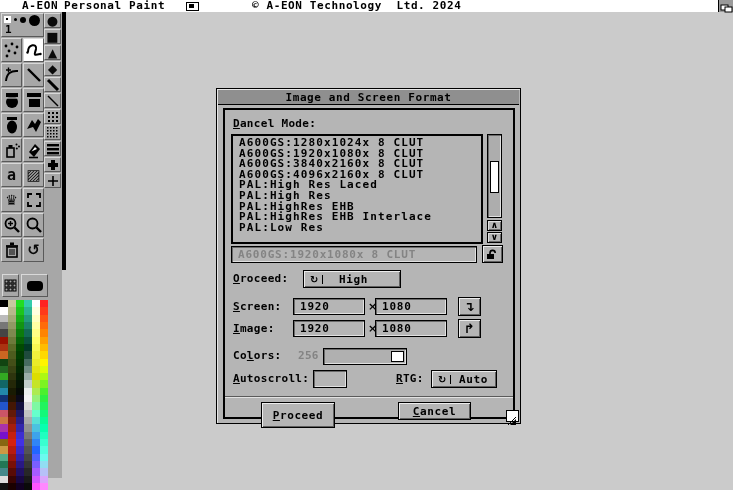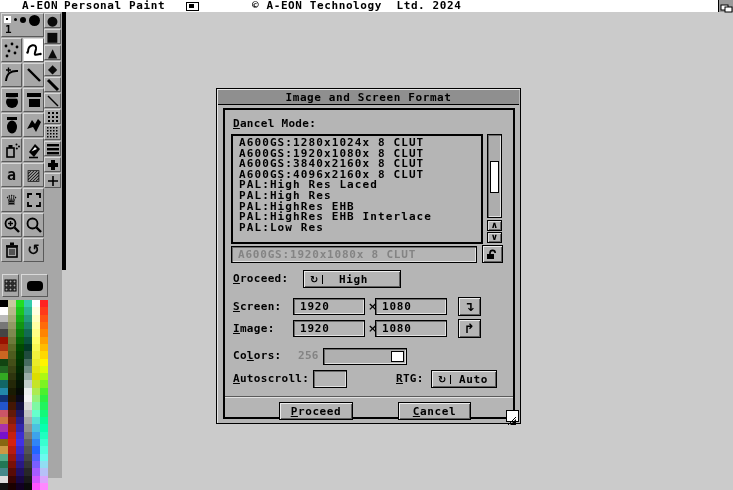--- a/index.html
+++ b/index.html
@@ -69,21 +69,21 @@
   #image-h { left:150px; top:210px; width:72px; height:17px; }
   #image-copy { left:233px; top:209px; width:23px; height:19px; font-size:13px; }
 
   #colors-slider { position:absolute; left:98px; top:238px; width:84px; height:17px; border:1px solid #000; box-shadow:inset 1px 1px 0 #6a6a6a, inset -1px -1px 0 #e0e0e0; background:#b0b0b0; }
   #colors-knob { position:absolute; right:2px; top:2px; width:13px; height:11px; background:#ffffff; border:1px solid #000; }
 
   #autoscroll-box { left:88px; top:260px; width:34px; height:18px; }
   #rtg-cycle { left:206px; top:260px; width:66px; height:18px; }
 
   #divider { position:absolute; left:0; top:286px; width:100%; height:2px; border-top:1px solid #5a5a5a; border-bottom:1px solid #e2e2e2; }
-  #proceed-btn { left:54px; top:292px; width:74px; height:18px; }
+  #proceed-btn { left:36px; top:292px; width:74px; height:26px; }
   #cancel-btn { left:173px; top:292px; width:73px; height:18px; }
   .btn3d u { text-decoration:underline; }
 
   #resize-gadget { position:absolute; right:1px; bottom:1px; width:13px; height:12px; background:#ffffff; border:1px solid #000; }
 </style>
 </head>
 <body>
 
 <div id="menubar">
   <span class="mitem" style="left:22px">A-EON</span>

